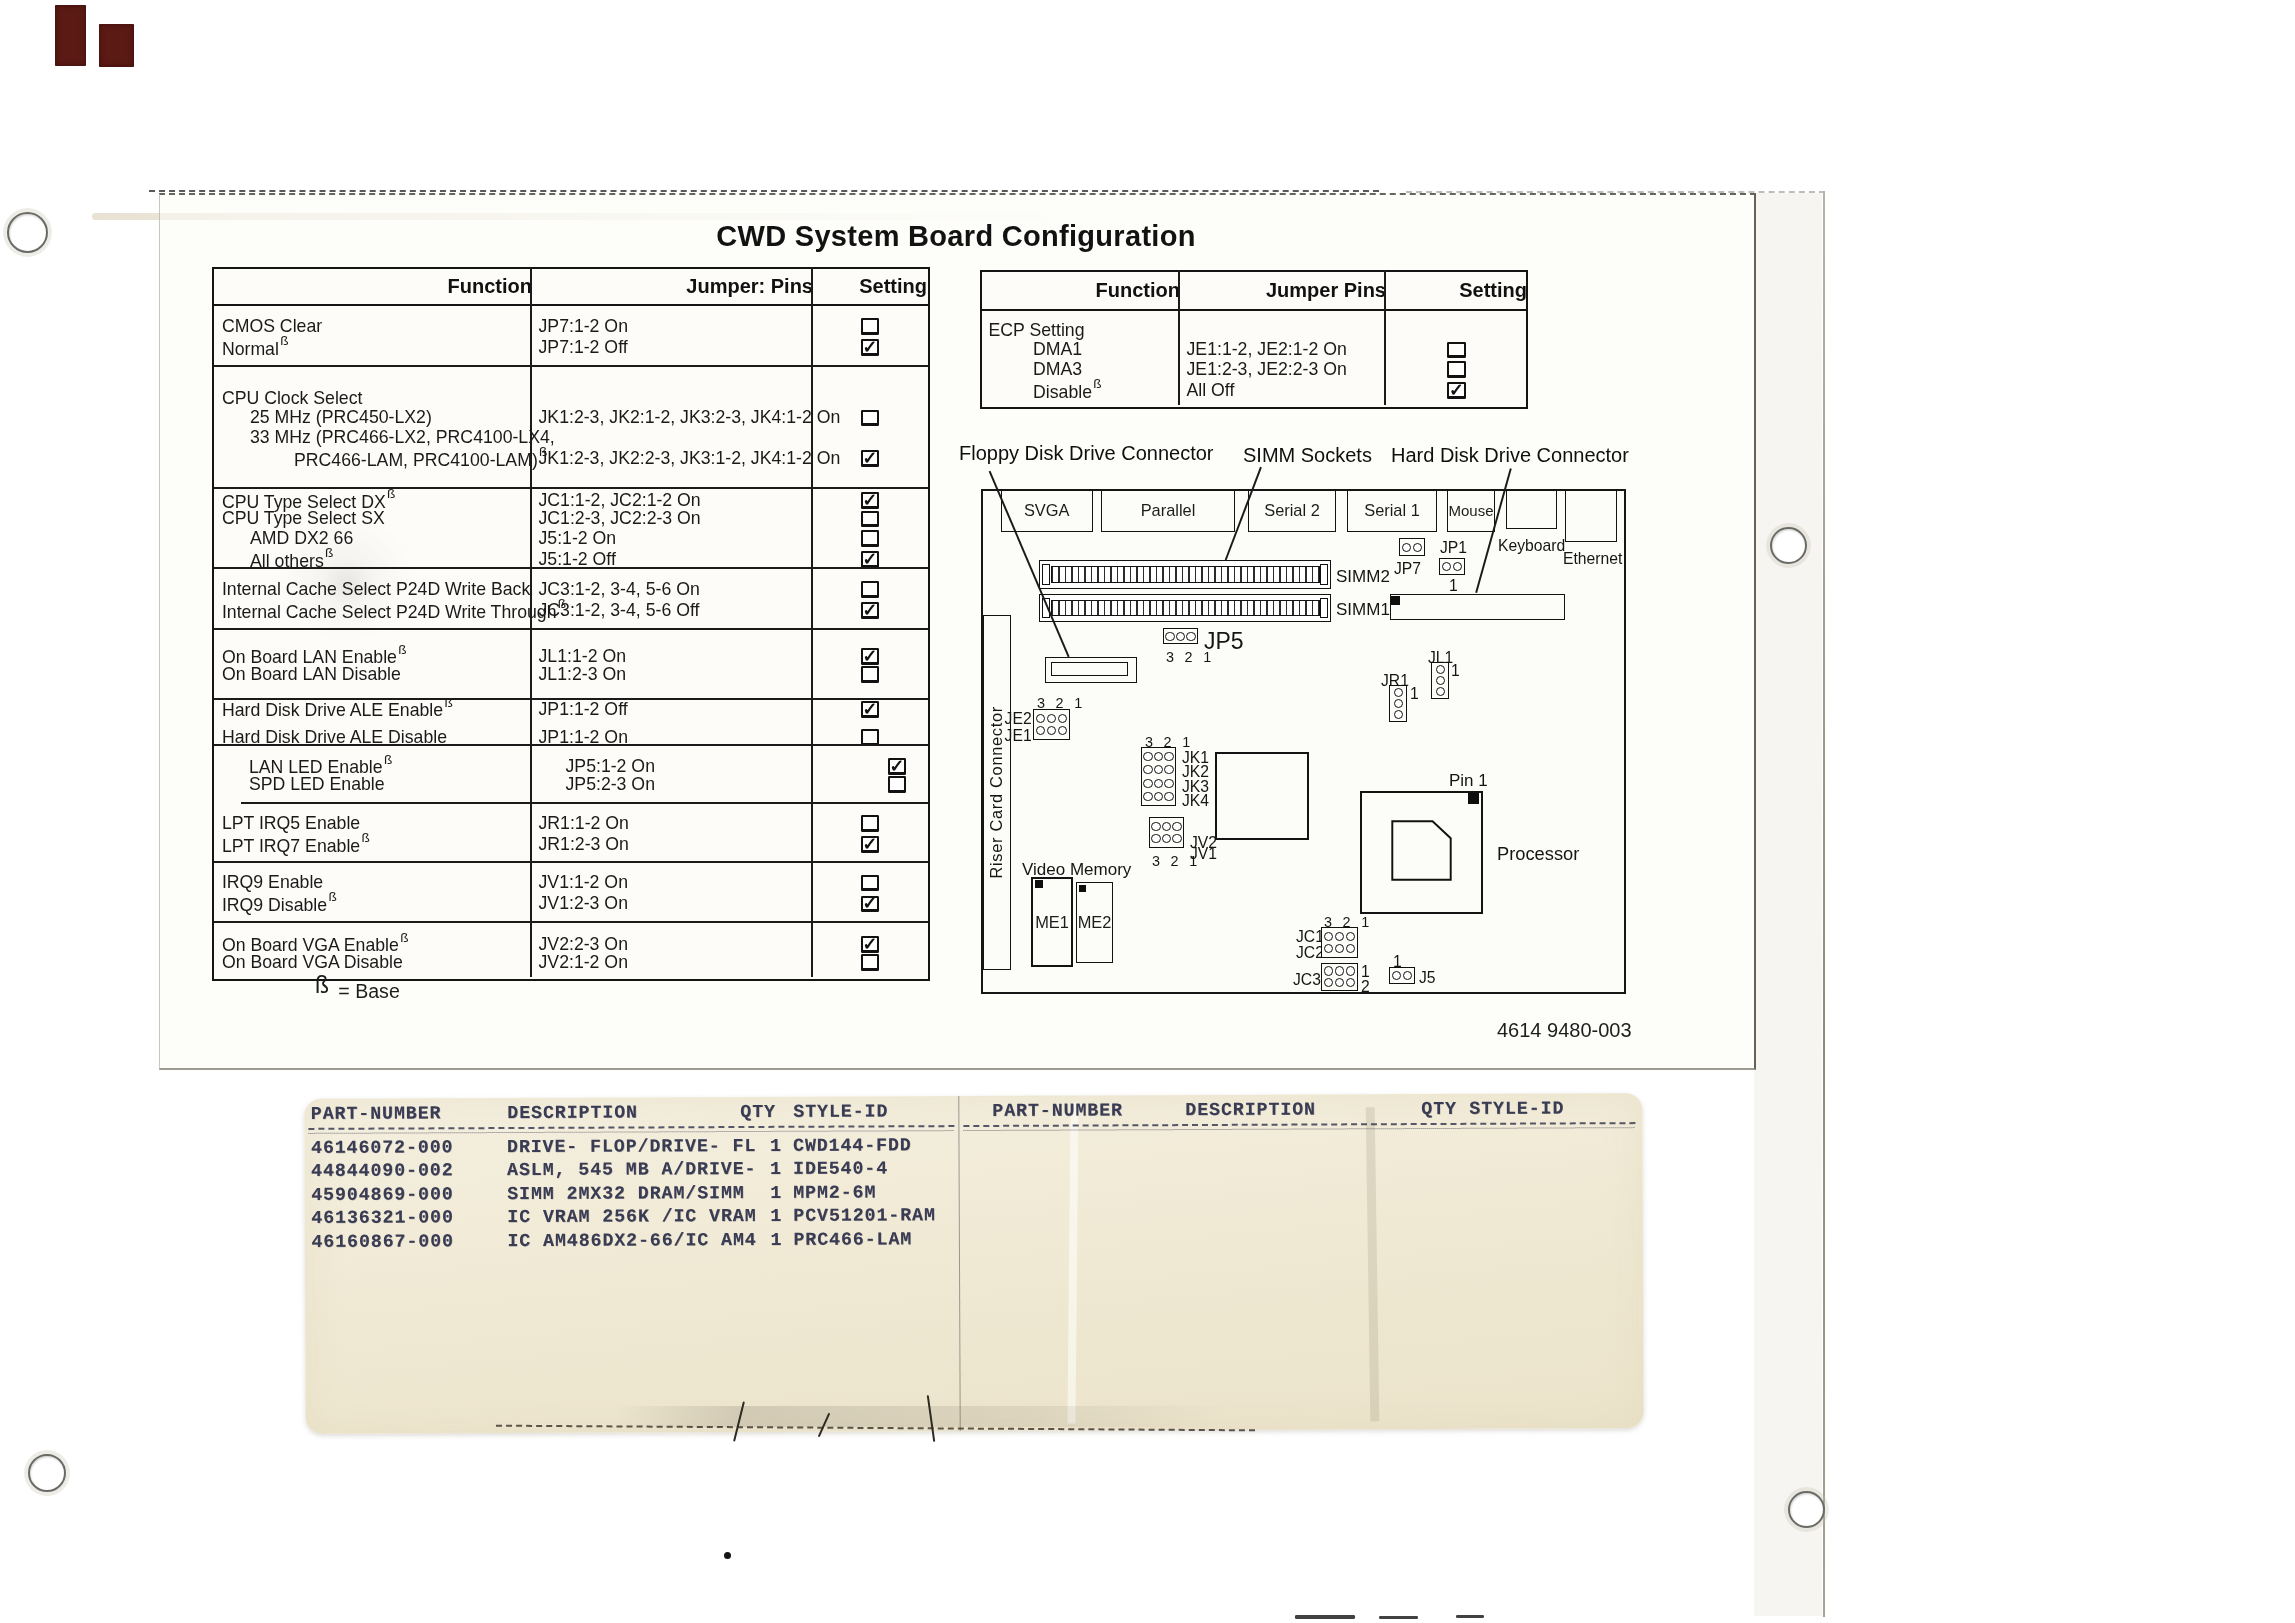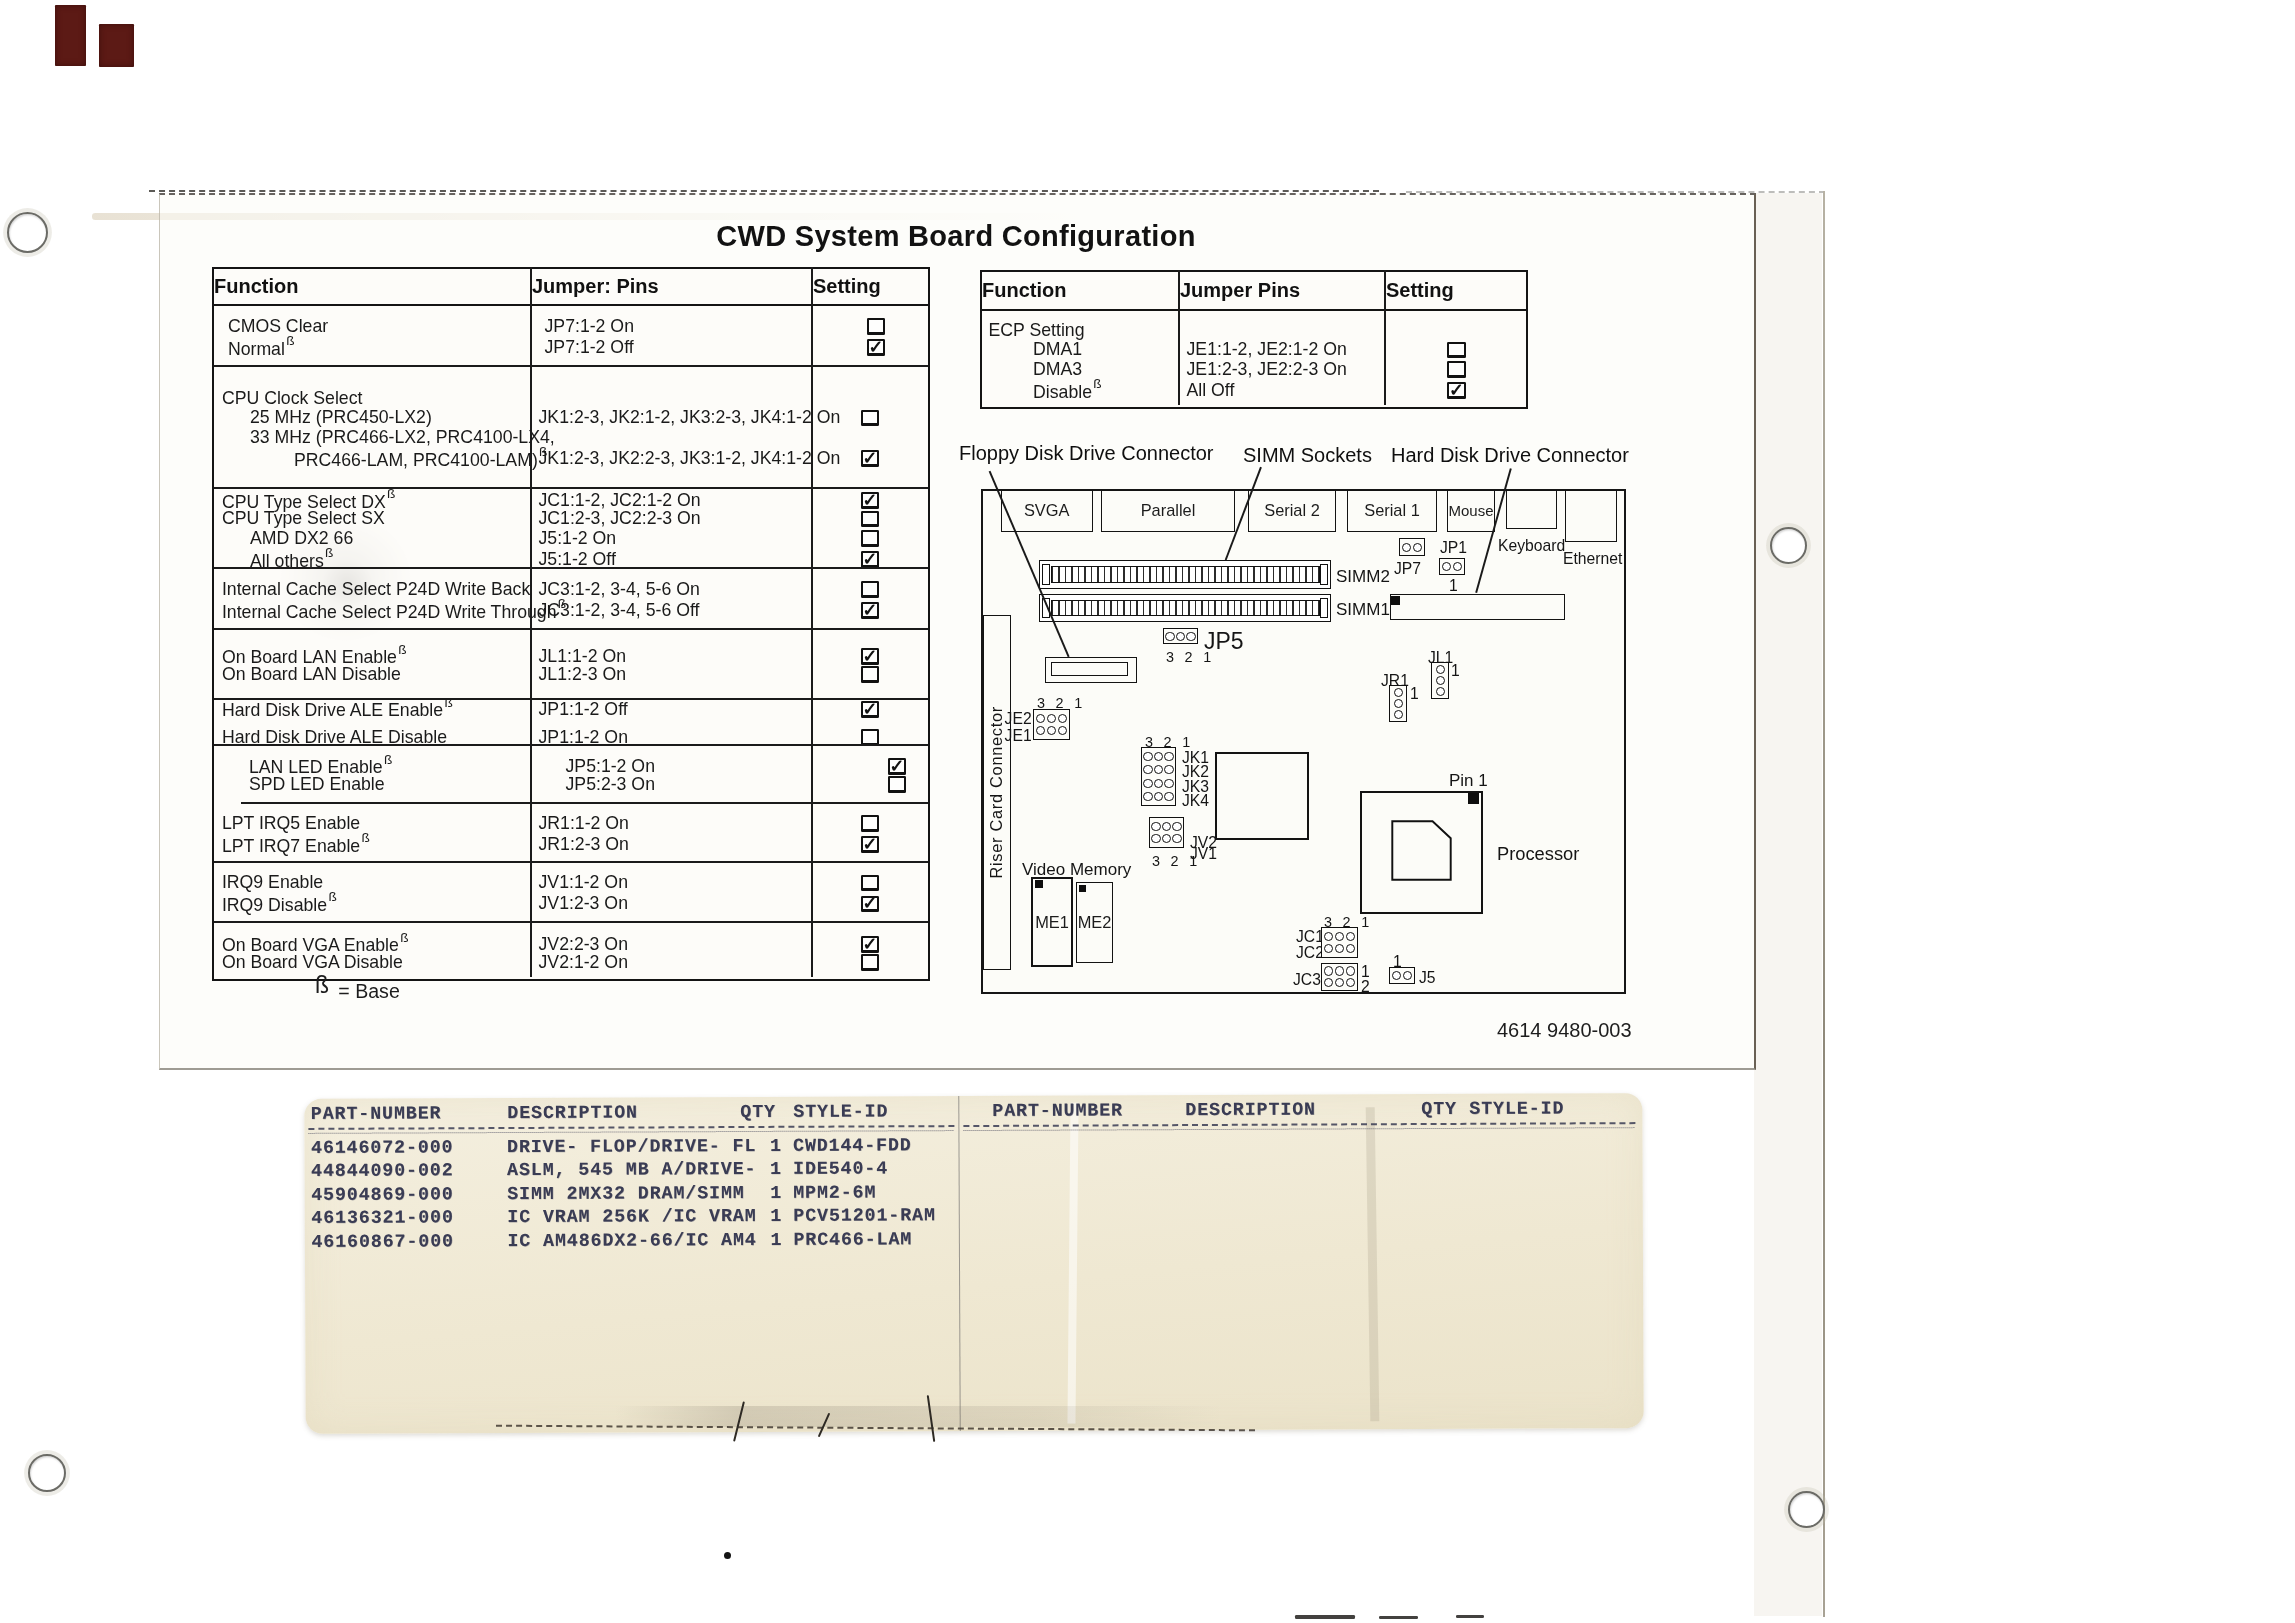--- a/index.html
+++ b/index.html
@@ -18,21 +18,21 @@
   .blackdot{left:724px;top:1552px;width:7.2px;height:7.2px;border-radius:50%;background:#141414;}
   .bottom-dash{background:#22201d;opacity:.85;border-radius:1.3px;}
   .scuff-line{left:496px;top:1427px;width:759px;height:0;border-top:2px dashed rgba(55,48,40,.8);transform:rotate(.35deg);}
   .scuff-smear{left:615px;top:1406px;width:608px;height:21px;background:linear-gradient(90deg,transparent,rgba(120,110,95,.22) 20%,rgba(120,110,95,.12) 70%,transparent);}
   .scratch{background:#2e2a24;width:2px;border-radius:1.3px;}
   
   #panel{left:159px;top:193px;width:1594px;height:873px;border-top:2px dashed rgba(40,35,30,.7);border-right:2.6px solid rgba(70,58,45,.8);border-bottom:2px solid rgba(80,75,62,.55);border-left:1.3px solid rgba(160,152,135,.55);background:rgba(252,251,245,.55);}
   #title{left:159px;top:220px;width:1594px;text-align:center;font-size:29px;font-weight:bold;letter-spacing:0.3px;color:#121212;}
   
   .jtable{border:2.6px solid #141414;background:rgba(253,252,248,.6);}
-  .thead{display:grid;align-items:center;border-bottom:2.6px solid #141414;font-weight:bold;font-size:20px;text-align:left;color:#111;}
+  .thead{display:grid;align-items:center;border-bottom:2.6px solid #141414;font-weight:bold;font-size:20px;text-align:right;color:#111;}
   .sec{display:flex;flex-direction:column;justify-content:center;border-bottom:2.6px solid #1b1b1b;box-sizing:border-box;overflow:hidden;}
   .sec:last-child{border-bottom:none;}
   .tline{display:grid;align-items:center;height:19.6px;flex:0 0 auto;}
   #lt .tline,#lt .thead{grid-template-columns:318px 281px 114px;}
   #rt .tline,#rt .thead{grid-template-columns:198px 206px 141px;}
   .cell{font-size:17.7px;white-space:nowrap;color:#1a1a1a;}
   .fcell.ind0{padding-left:7.9px;}.fcell.ind1{padding-left:36px;}.fcell.ind2{padding-left:80px;}
   #rt .fcell.ind0{padding-left:6.5px;}#rt .fcell.ind1{padding-left:51px;}
   .jcell{padding-left:6.5px;}
   .scell{display:flex;justify-content:center;align-items:center;}
@@ -93,21 +93,21 @@
   <div id="panel" class="abs"></div>
   <div id="title" class="abs">CWD System Board Configuration</div>
 
   <div id="lt" class="abs jtable" style="left:212px;top:267px;width:714px;height:710px;">
     <div class="thead" style="height:35px;">
       <div>Function</div>
       <div>Jumper: Pins</div>
       <div>Setting</div>
     </div>
     <div id="lt-body">
-        <div class="sec" style="height: 61px; padding-left: 6px;">
+        <div class="sec" style="height: 61px;">
           <div class="tline">
             <div class="cell fcell ind0">CMOS Clear</div>
             <div class="cell jcell">JP7:1-2 On</div>
             <div class="cell scell">
               <span class="cb"></span>
             </div>
           </div>
           <div class="tline">
             <div class="cell fcell ind0">Normal<sup class="bsup">ß</sup></div>
             <div class="cell jcell">JP7:1-2 Off</div>

